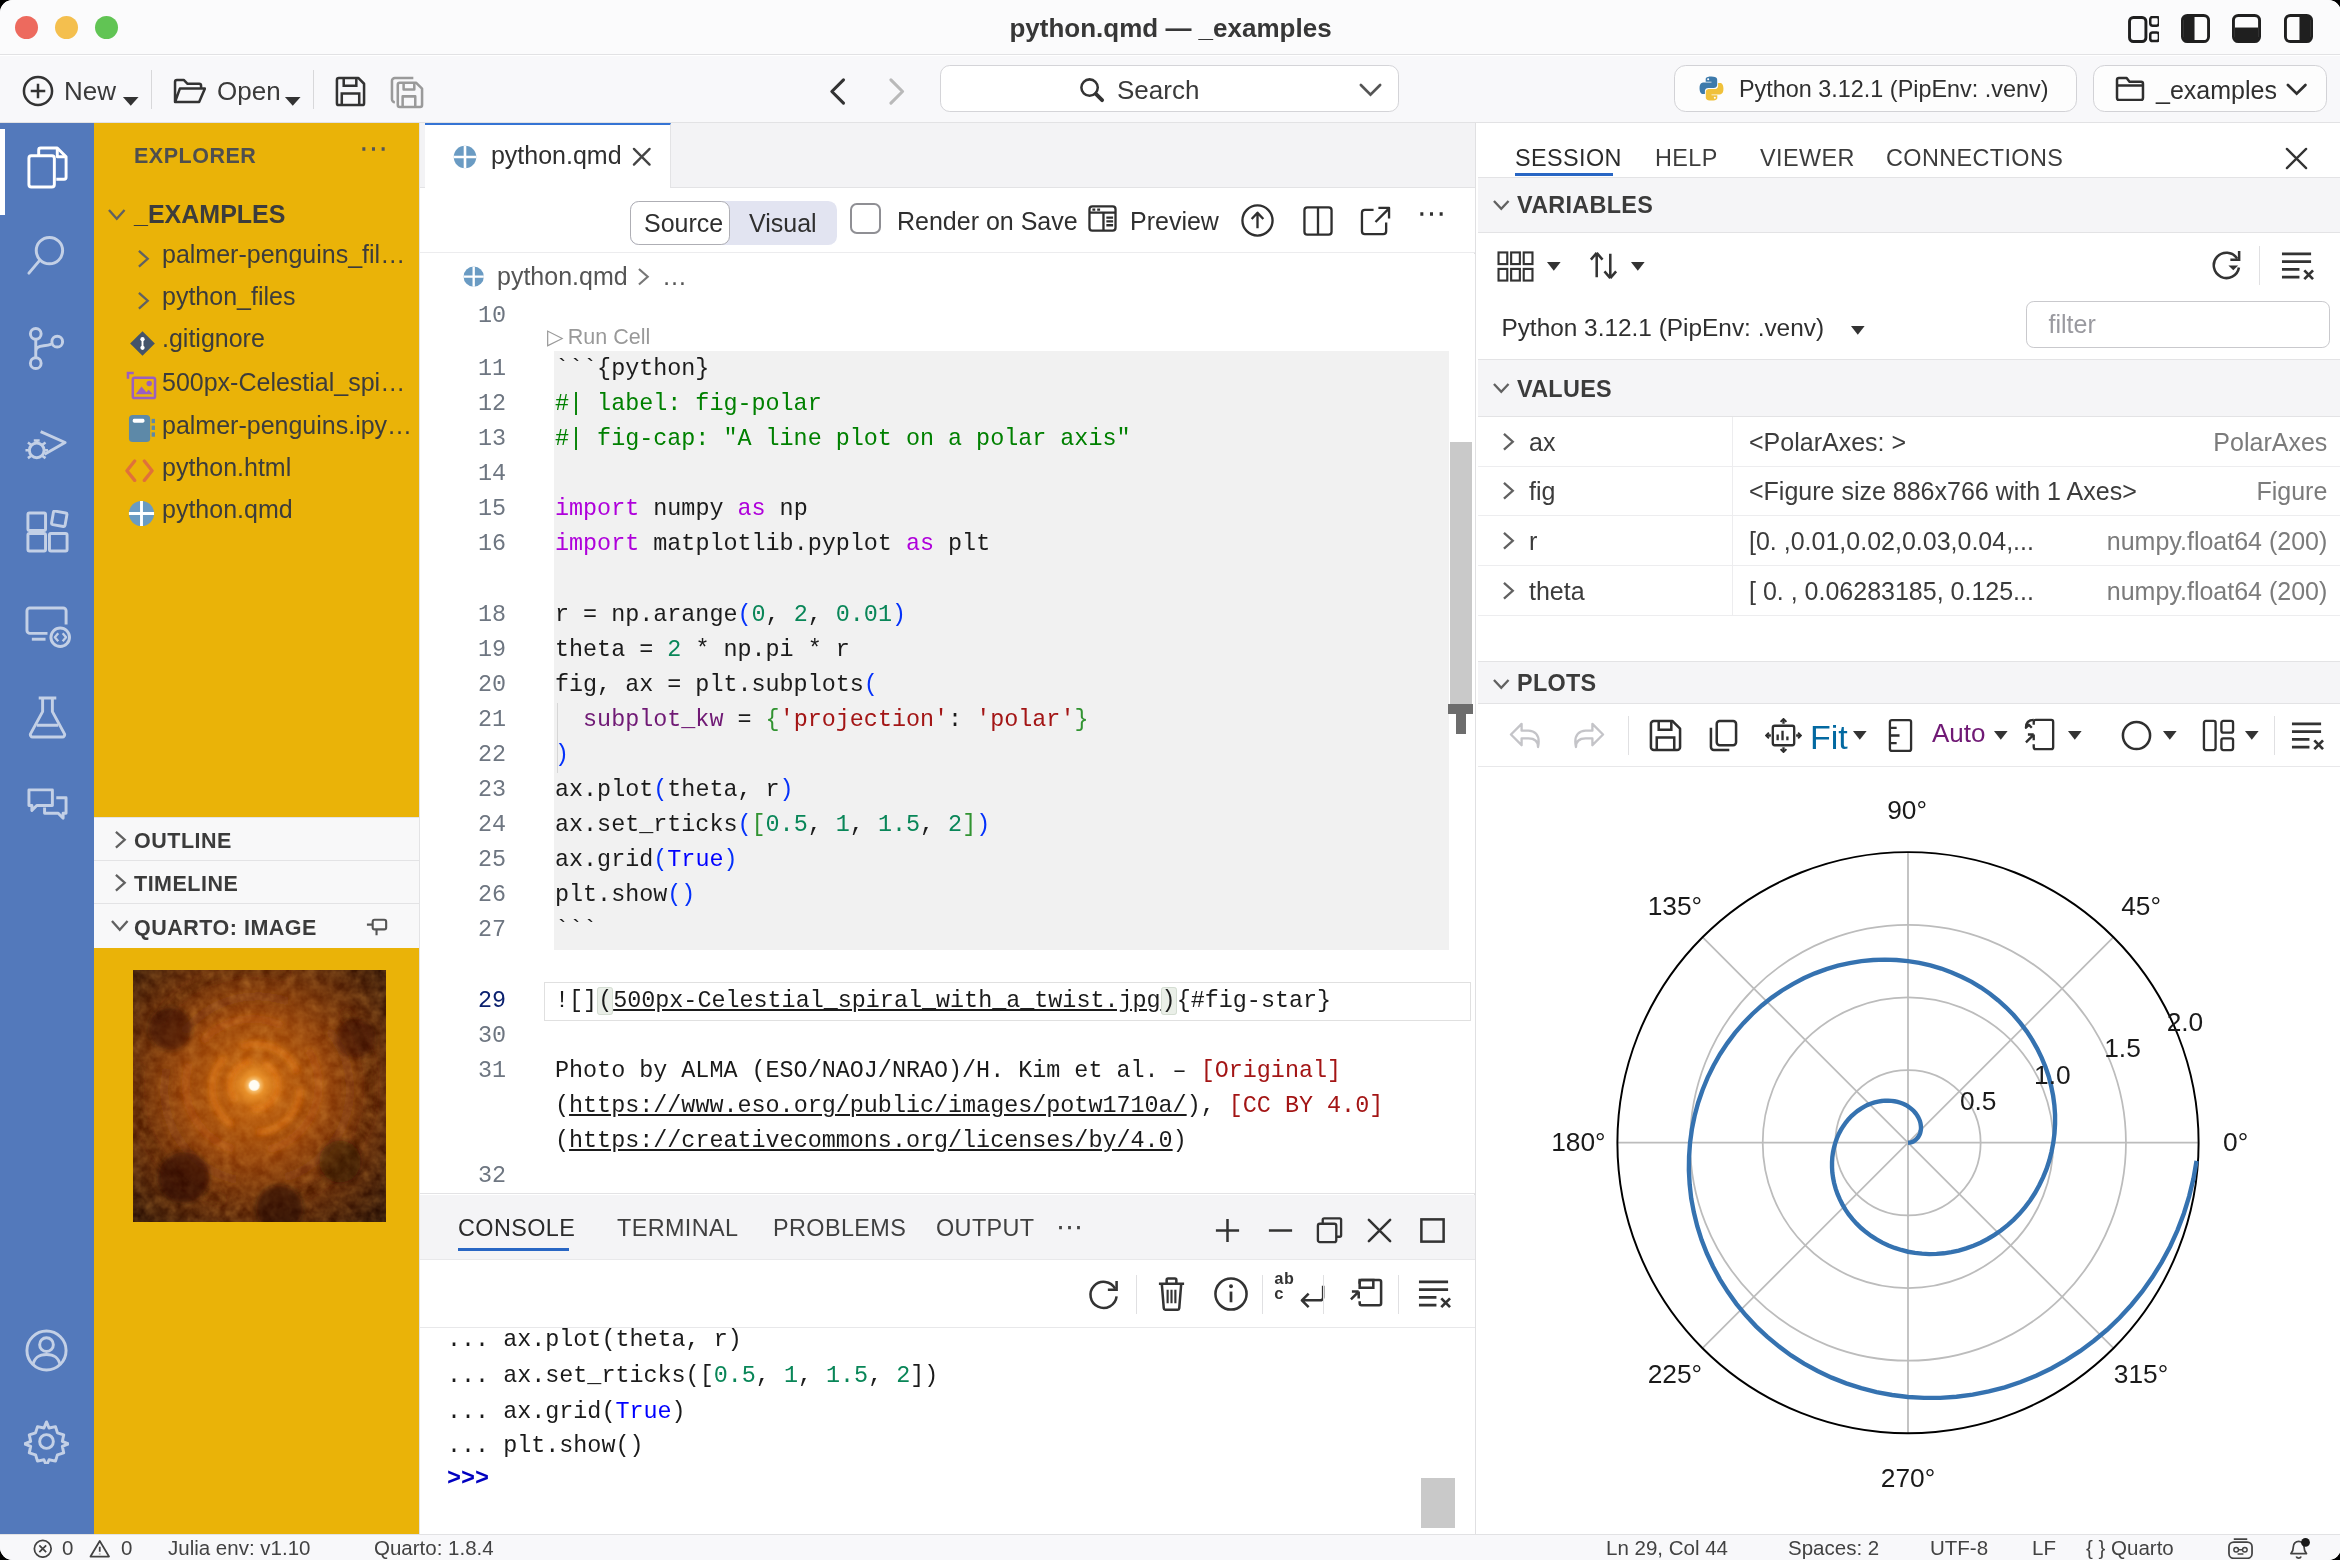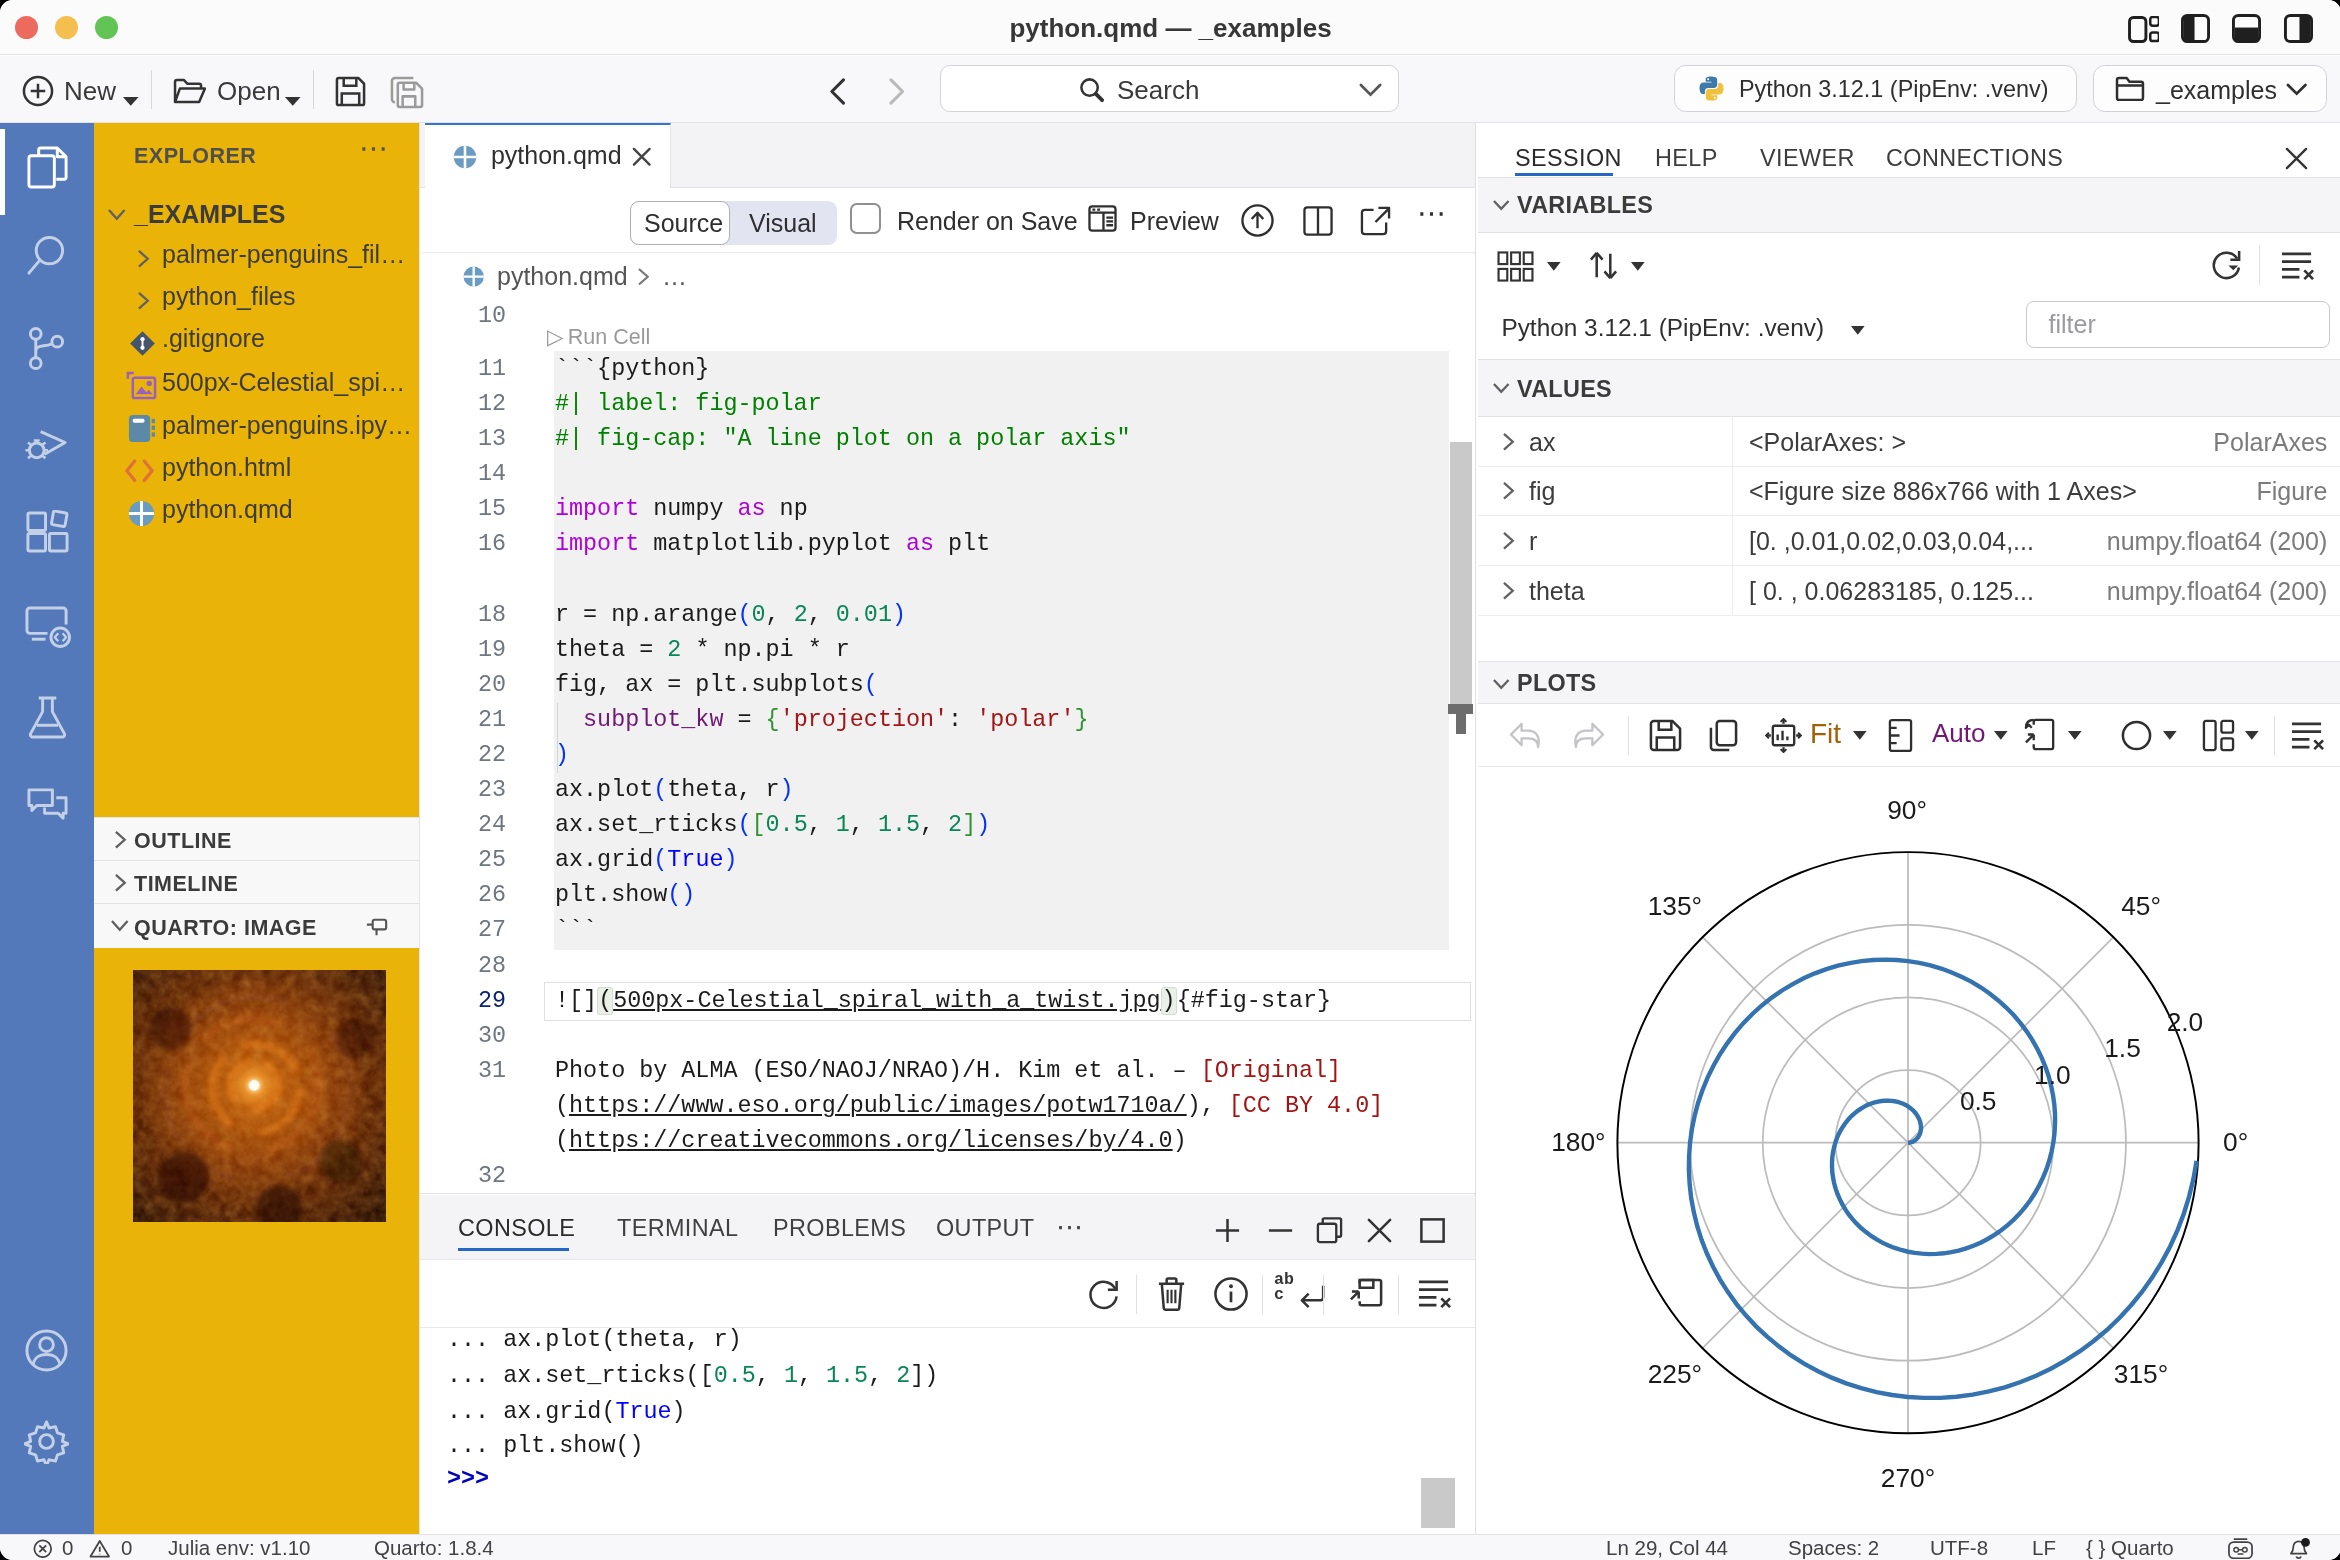--- a/index.html
+++ b/index.html
@@ -437,21 +437,20 @@
       <div class="cl" style="top:296px;"><span class="ln">18</span><span class="ct">r = np.arange<span class="pb">(</span><span class="num">0</span>, <span class="num">2</span>, <span class="num">0.01</span><span class="pb">)</span></span></div>
       <div class="cl" style="top:331px;"><span class="ln">19</span><span class="ct">theta = <span class="num">2</span> * np.pi * r</span></div>
       <div class="cl" style="top:366px;"><span class="ln">20</span><span class="ct">fig, ax = plt.subplots<span class="pb">(</span></span></div>
       <div class="cl" style="top:401px;"><span class="ln">21</span><span class="ct">  <span class="vn">subplot_kw</span> = <span class="pg">{</span><span class="str">'projection'</span>: <span class="str">'polar'</span><span class="pg">}</span></span></div>
       <div class="cl" style="top:436px;"><span class="ln">22</span><span class="ct pb">)</span></div>
       <div class="cl" style="top:471px;"><span class="ln">23</span><span class="ct">ax.plot<span class="pb">(</span>theta, r<span class="pb">)</span></span></div>
       <div class="cl" style="top:506px;"><span class="ln">24</span><span class="ct">ax.set_rticks<span class="pb">(</span><span class="pg">[</span><span class="num">0.5</span>, <span class="num">1</span>, <span class="num">1.5</span>, <span class="num">2</span><span class="pg">]</span><span class="pb">)</span></span></div>
       <div class="cl" style="top:541px;"><span class="ln">25</span><span class="ct">ax.grid<span class="pb">(</span><span class="tru">True</span><span class="pb">)</span></span></div>
       <div class="cl" style="top:576px;"><span class="ln">26</span><span class="ct">plt.show<span class="pb">()</span></span></div>
       <div class="cl" style="top:611px;"><span class="ln">27</span><span class="ct">```</span></div>
-      <div class="cl" style="top:647px;"><span class="ln">28</span></div>
       <div class="abs" style="left:124px; top:680px; width:927px; height:39px; border:1px solid #e0e0e0;"></div>
       <div class="cl" style="top:682px;"><span class="ln" style="color:#0b216f;">29</span><span class="ct">![]<span style="background:#eaefe8; border:1px solid #d4ddd2; border-radius:2.9px;">(</span><span style="text-decoration:underline;">500px-Celestial_spiral_with_a_twist.jpg</span><span style="background:#eaefe8; border:1px solid #d4ddd2; border-radius:2.9px;">)</span>{#fig-star}</span></div>
       <div class="cl" style="top:717px;"><span class="ln">30</span></div>
       <div class="cl" style="top:752px;"><span class="ln">31</span><span class="ct">Photo by ALMA (ESO/NAOJ/NRAO)/H. Kim et al. – <span class="str">[Original]</span></span></div>
       <div class="cl" style="top:787px;"><span class="ct">(<span style="text-decoration:underline;">https://www.eso.org/public/images/potw1710a/</span>), <span class="str">[CC BY 4.0]</span></span></div>
       <div class="cl" style="top:822px;"><span class="ct">(<span style="text-decoration:underline;">https://creativecommons.org/licenses/by/4.0</span>)</span></div>
       <div class="cl" style="top:857px;"><span class="ln">32</span></div>
       <div class="abs" style="left:137px; top:401px; width:1px; height:70px; background:#d6d6d6;"></div>
 
       <div class="abs" style="left:1030px; top:140px; width:21.5px; height:269px; background:#c9c9c9;"></div>
@@ -650,21 +649,21 @@
         <path d="M2 9 v20 a3 3 0 0 0 3 3 h16"></path>
         </g>
       </svg>
       <svg class="icon" style="left:287px; top:13.7px;" width="37" height="35" viewBox="0 0 38 36">
         <g fill="none" stroke="#2f2f2f" stroke-width="2.4">
         <rect x="8" y="8" width="22" height="20" rx="2"></rect>
         <path d="M13 23 v-6 M18 23 v-10 M23 23 v-4 M19 2 v4 M19 30 v4 M2 18 h4 M32 18 h4"></path>
         <path d="M16 4 l3-3 3 3 M16 32 l3 3 3-3 M4 15 l-3 3 3 3 M34 15 l3 3 -3 3" stroke-width="2"></path>
         </g>
       </svg>
-      <div class="abs" style="left:332px; top:13.7px; font-size:28px; color:#a16207;">Fit</div>
+      <div class="abs" style="left:332px; top:13.7px; font-size:34px; color:#0369a1;">Fit</div>
       <svg class="icon" style="left:373px; top:25px;" width="17.6" height="12.7" viewBox="0 0 18 13">
             <path d="M2 2 L9 11 L16 2" fill="#333"></path>
           </svg>
       <svg class="icon" style="left:410px; top:13.7px;" width="25" height="35" viewBox="0 0 26 36">
         <g fill="none" stroke="#2f2f2f" stroke-width="2.4">
         <rect x="2" y="2" width="22" height="32" rx="2"></rect>
         <path d="M2 10 h7 M2 18 h10 M2 26 h7"></path>
         </g>
       </svg>
       <div class="abs" style="left:454px; top:13.7px; font-size:26px; color:#701a75;">Auto</div>

